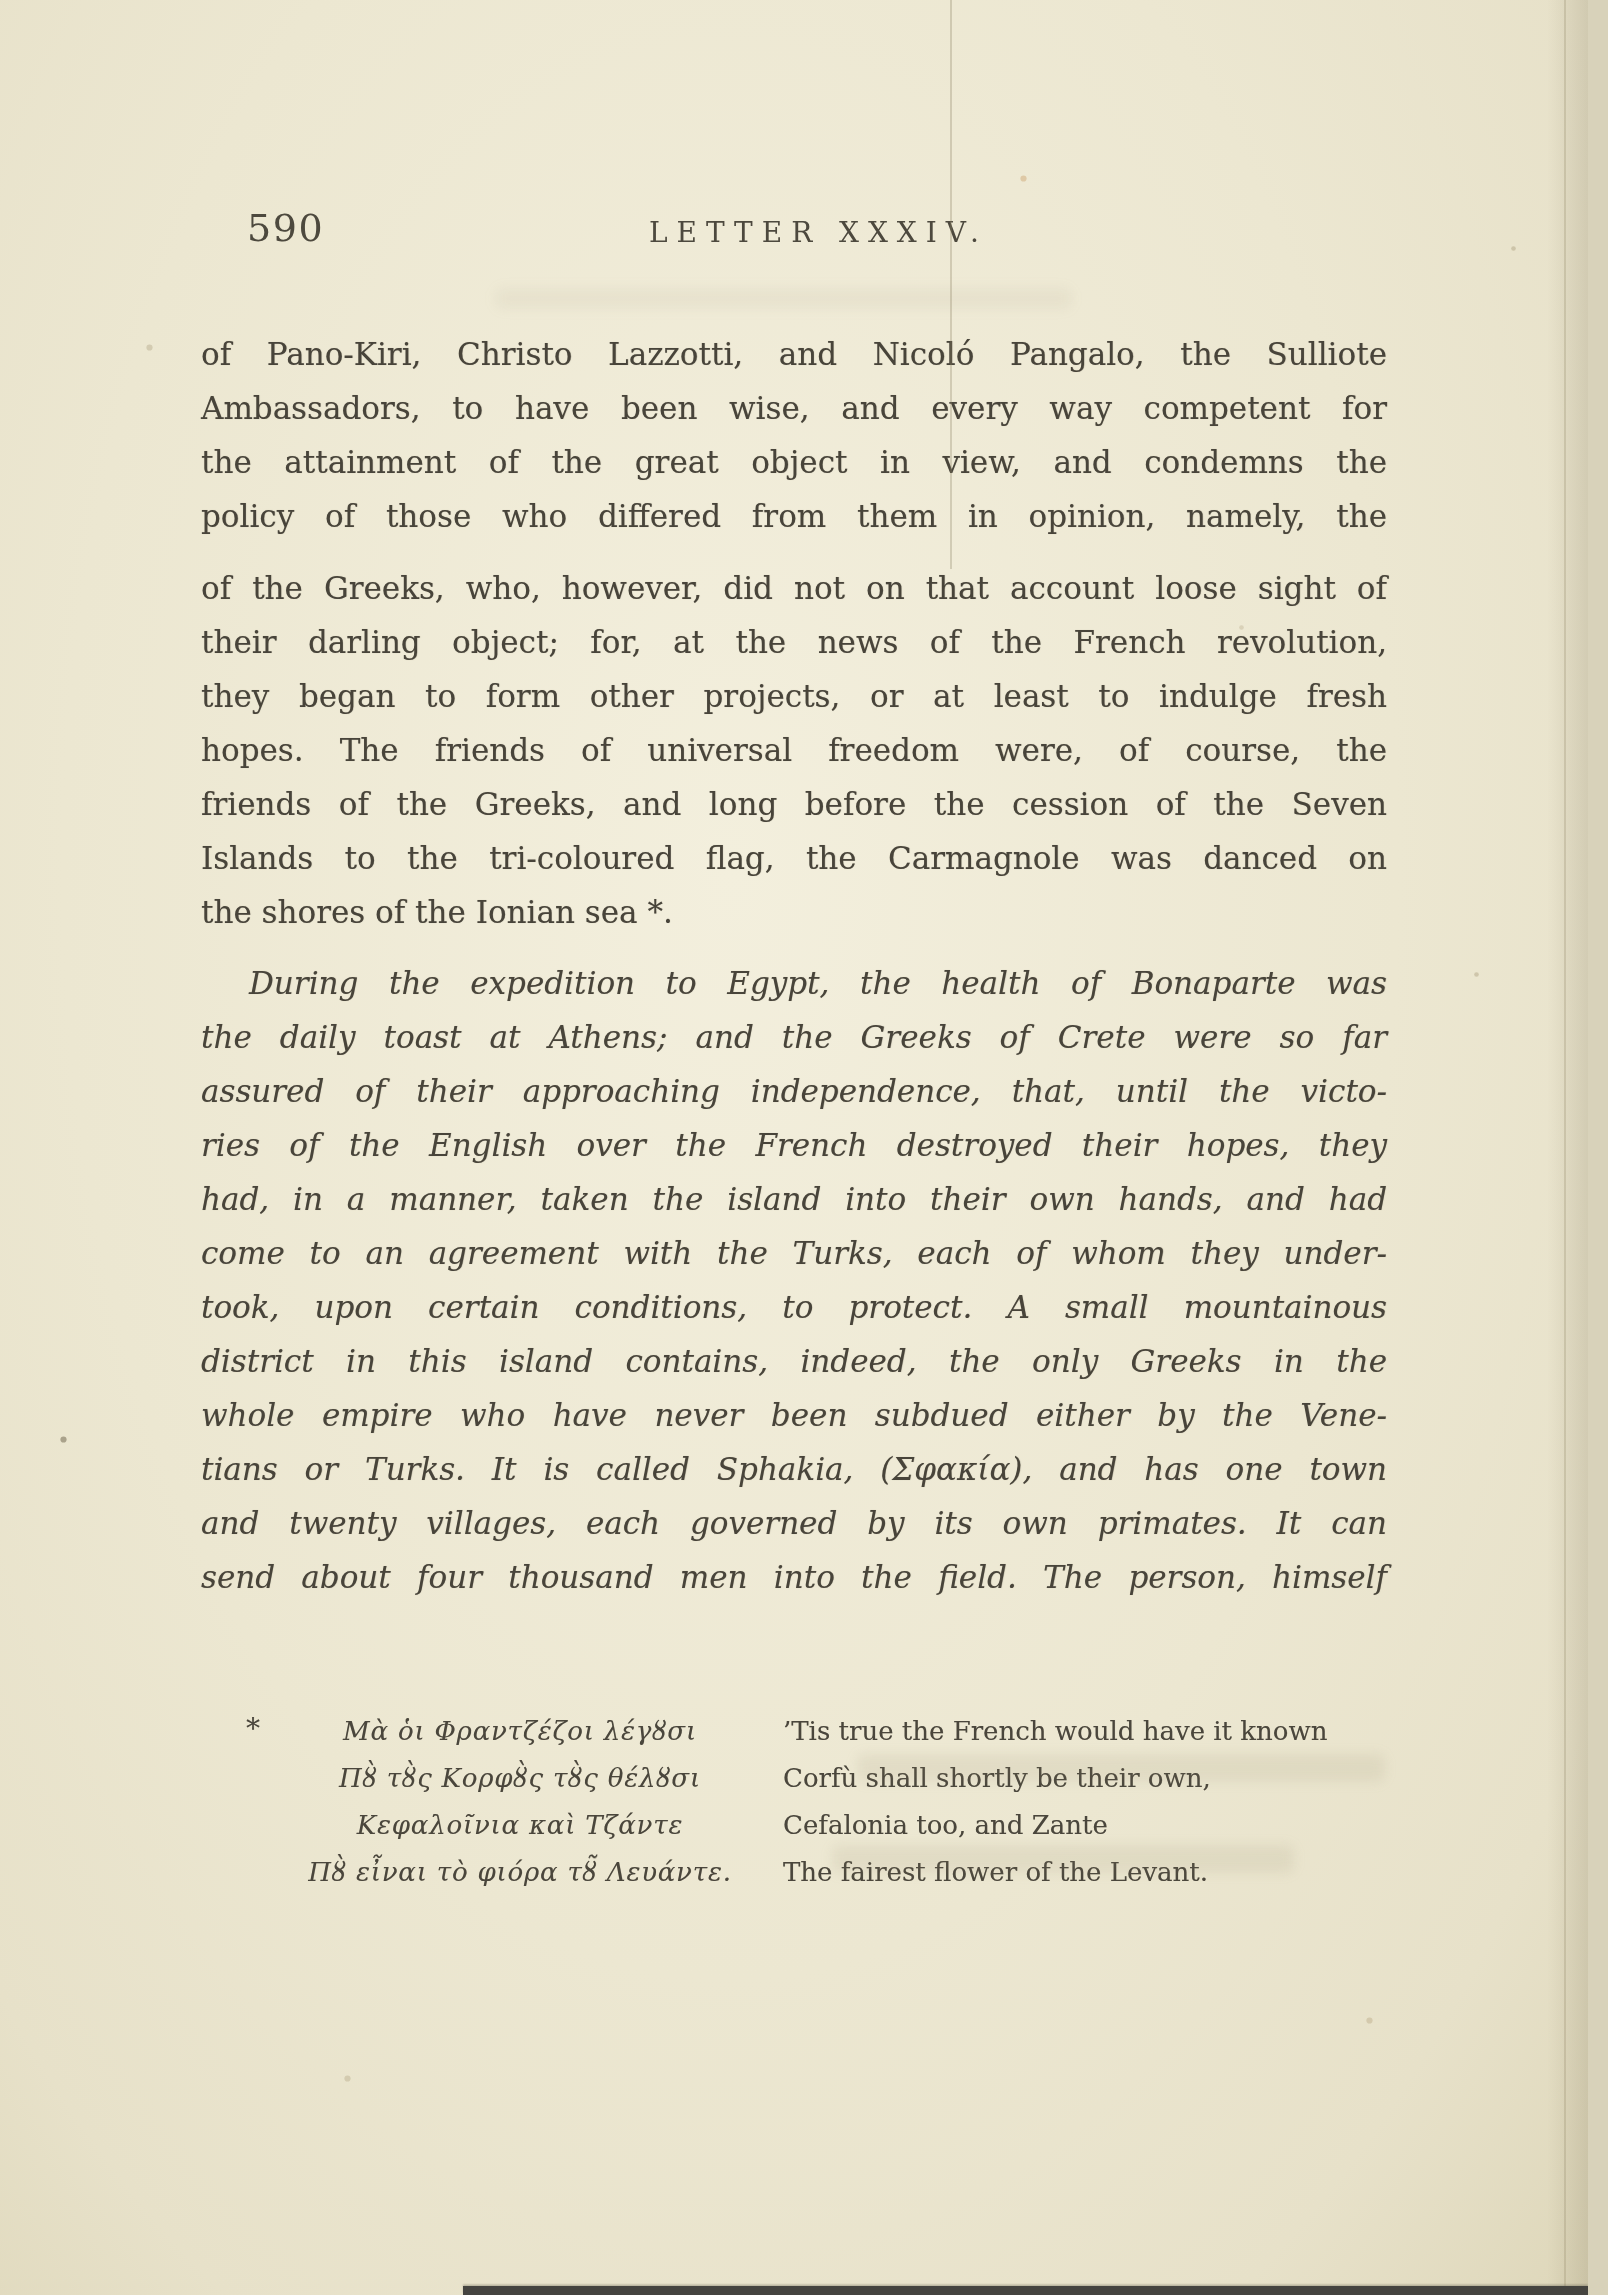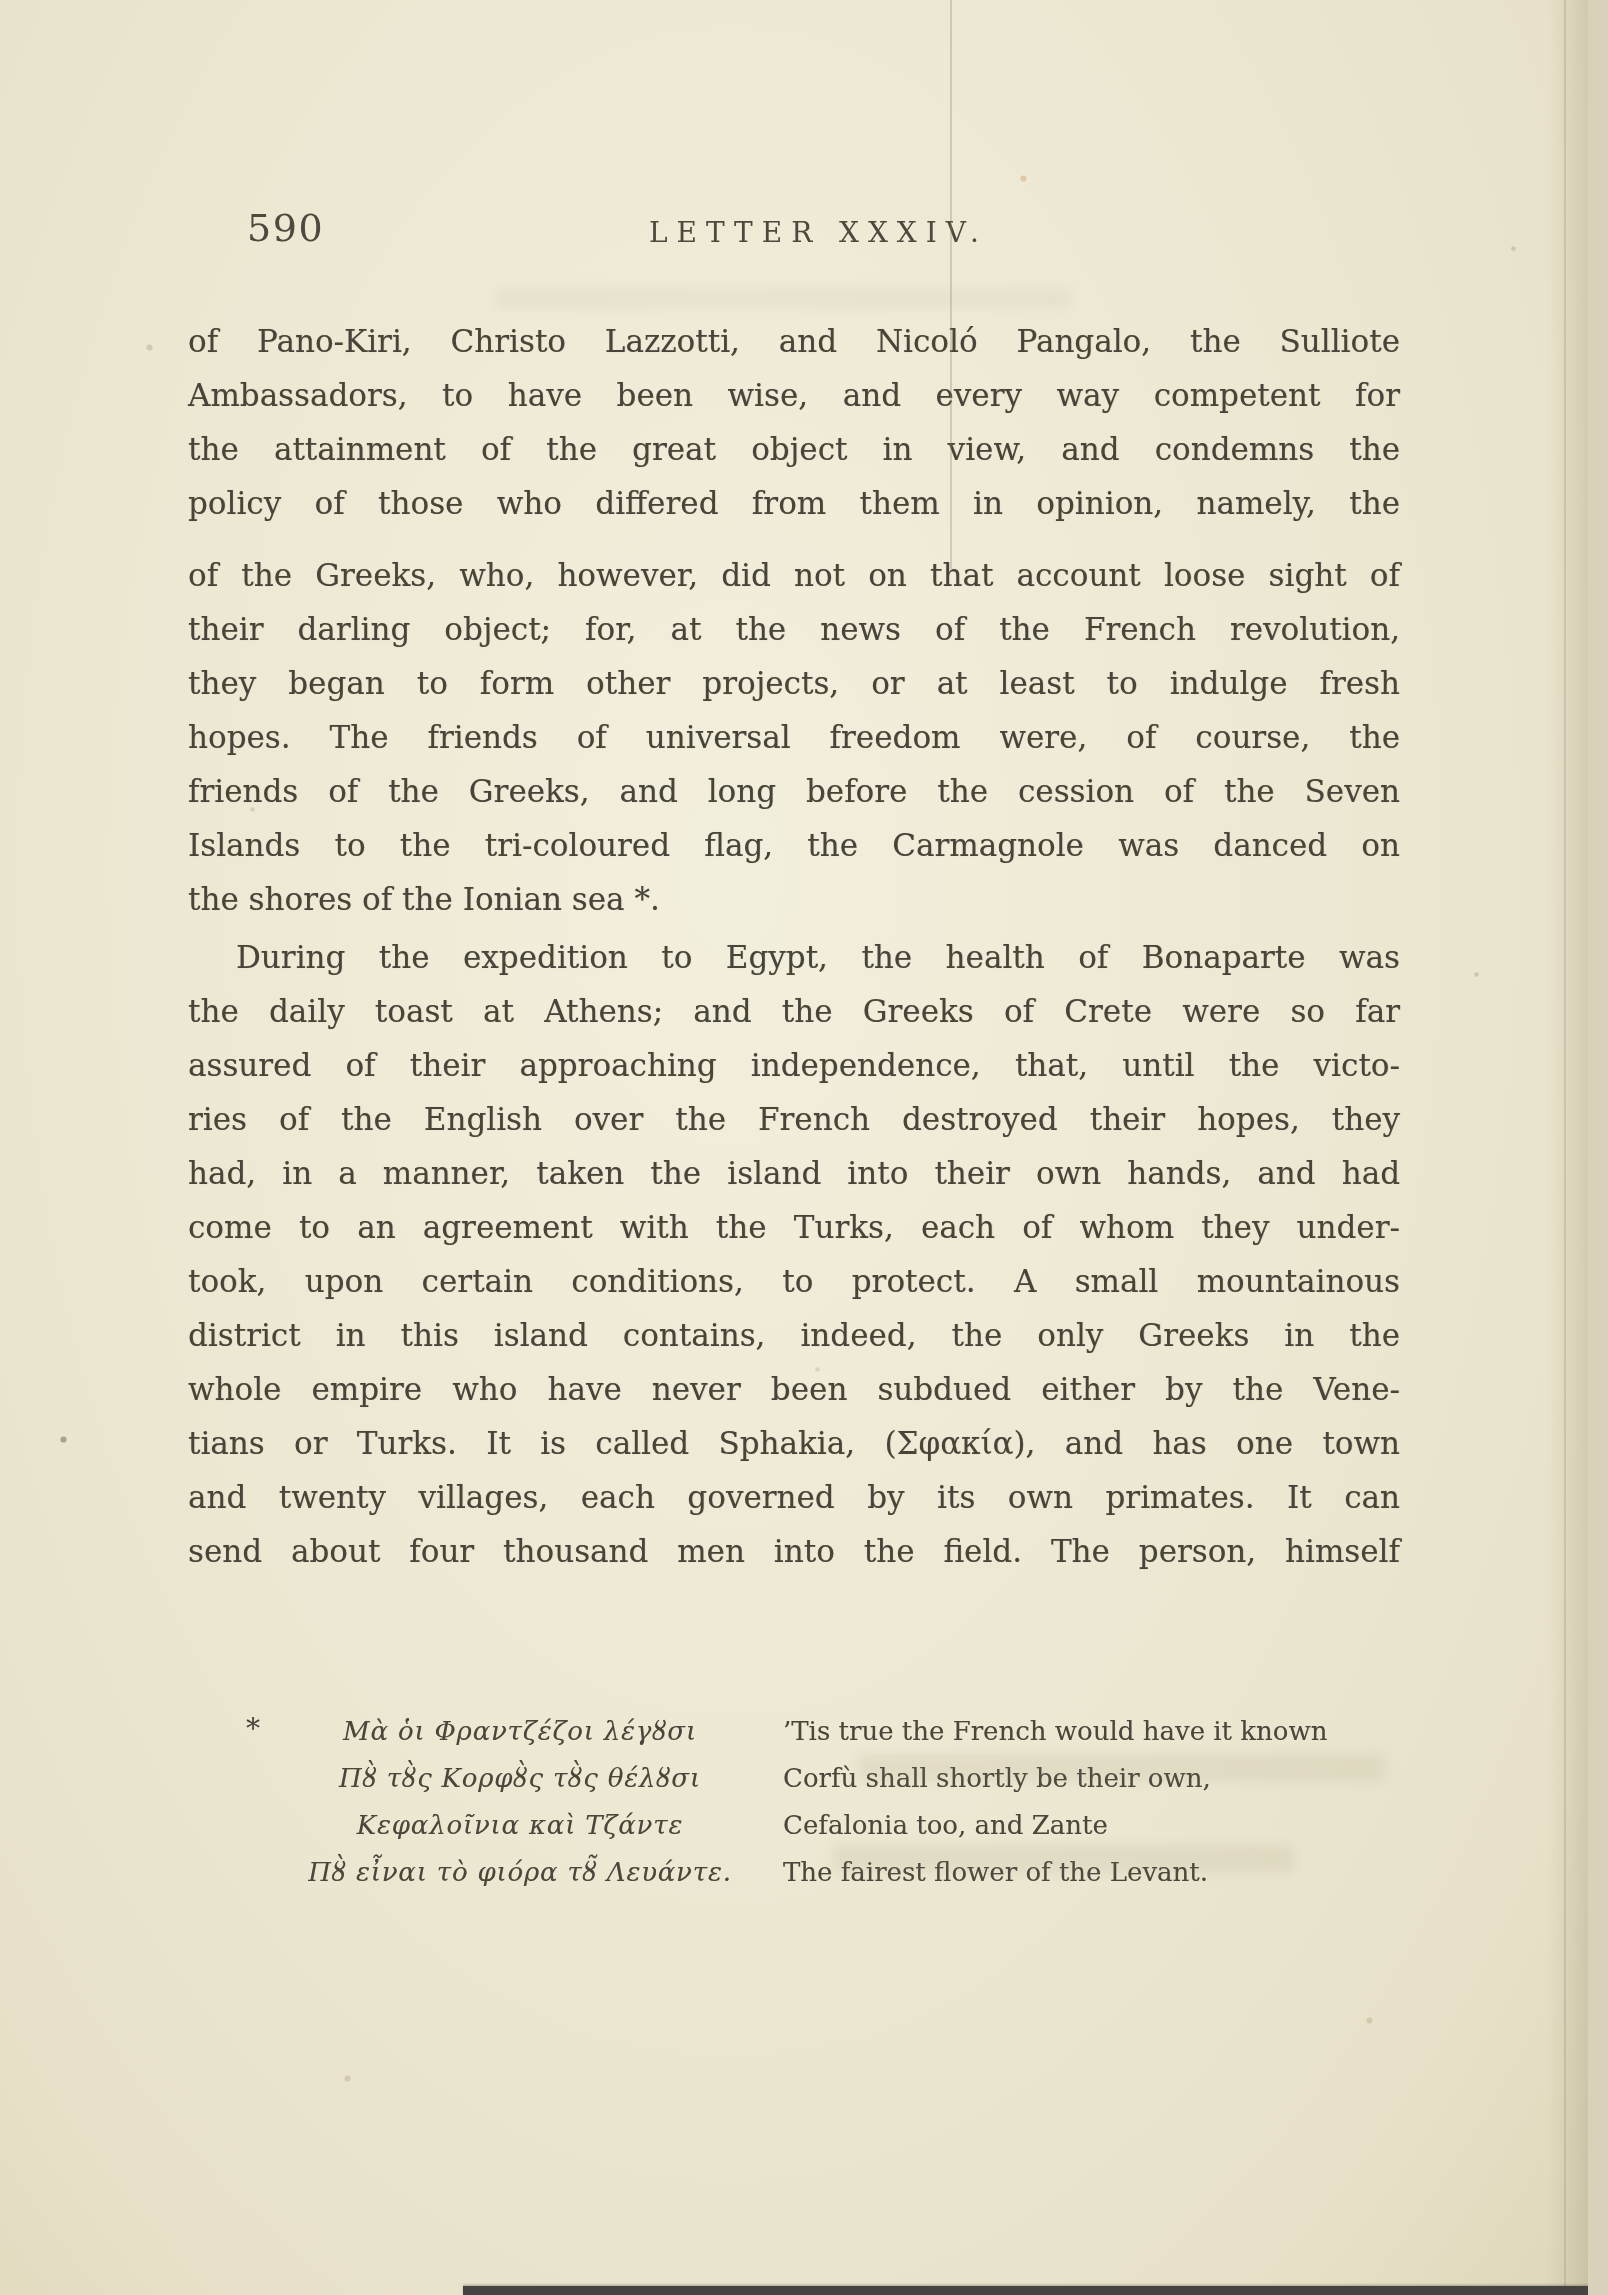--- a/index.html
+++ b/index.html
@@ -20,23 +20,23 @@
   .page-header{
     position:absolute;left:649px;top:216px;
     font-size:28px;letter-spacing:0.32em;color:#4d493e;
   }
   
   .body-text{
     position:absolute;left:184px;top:310px;width:1220px;
     font-size:31px;
     text-shadow:0.3px 0.3px 0.7px rgba(72,66,52,0.35);
   }
-  .para{margin:4px;}
+  .para{margin:17px;}
   .para.p2{margin-top:18px;}
-  .para.p3{margin-top:1.6px;}
+  .para.p3{margin-top:1.6px;font-style:italic;}
   .line{
     display:block;height:54px;line-height:54px;
     text-align:justify;text-align-last:justify;
     white-space:normal;
   }
   .line.flush{text-align-last:left;}
   .line.indent{text-indent:48px;}
   
   .footnote{
     position:absolute;left:251px;top:1708px;width:1170px;

